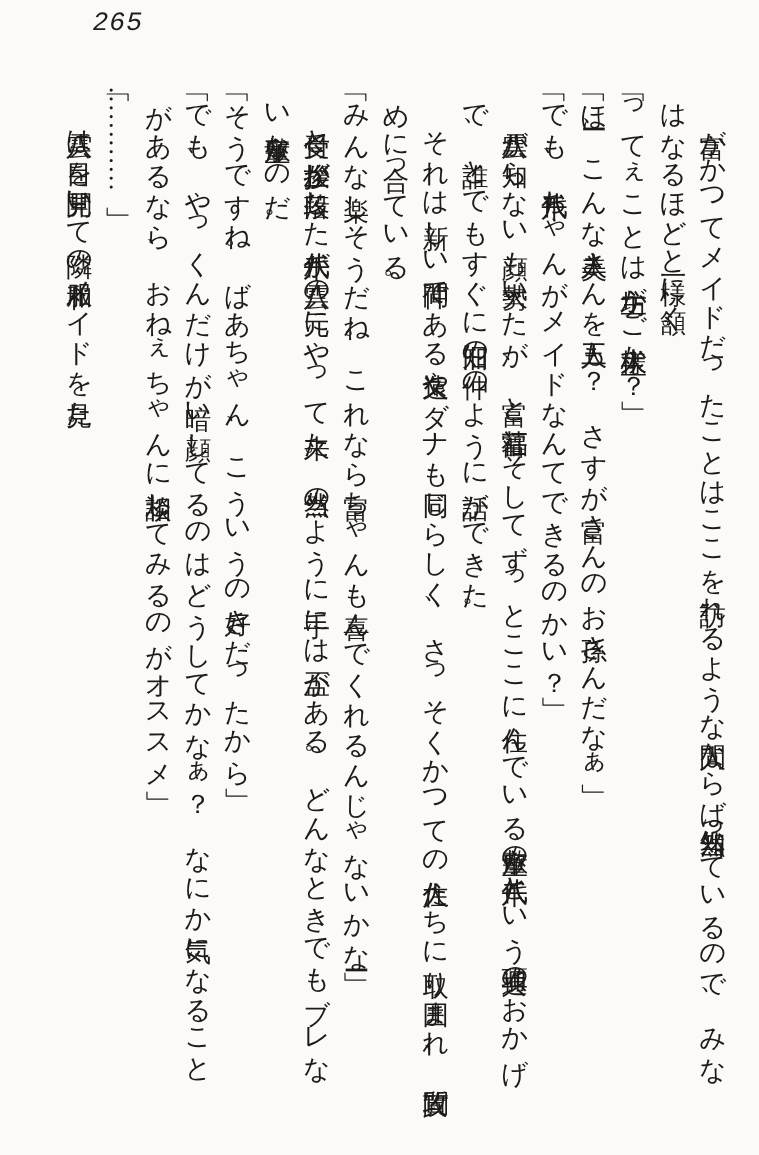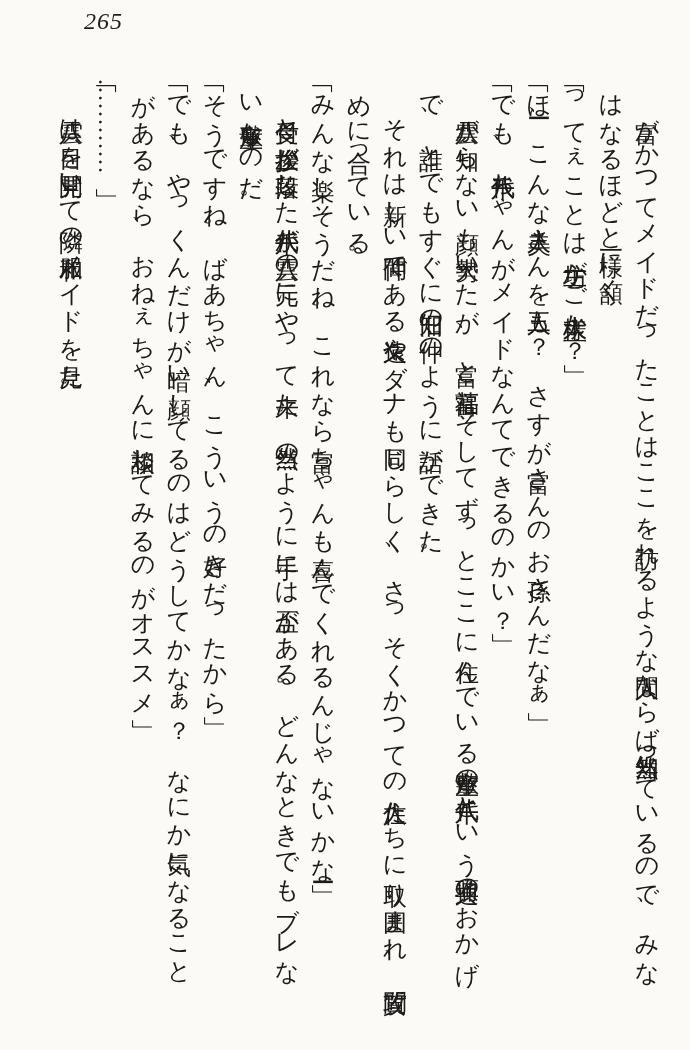--- a/index.html
+++ b/index.html
@@ -14,21 +14,21 @@
     background: #fbfaf7;
   }
   .page {
     position: absolute;
     inset: 0;
   }
   .page-number {
     position: absolute;
     top: 8px;
     left: 84px;
-    font-family: Liberation Serif, serif;
+    font-family: Liberation Mono, monospace;
     font-style: italic;
     font-size: 24px;
     letter-spacing: 1px;
     color: #211f1d;
   }
   .text-block {
     position: absolute;
     top: 78px;
     right: 25px;
     height: 915px;

